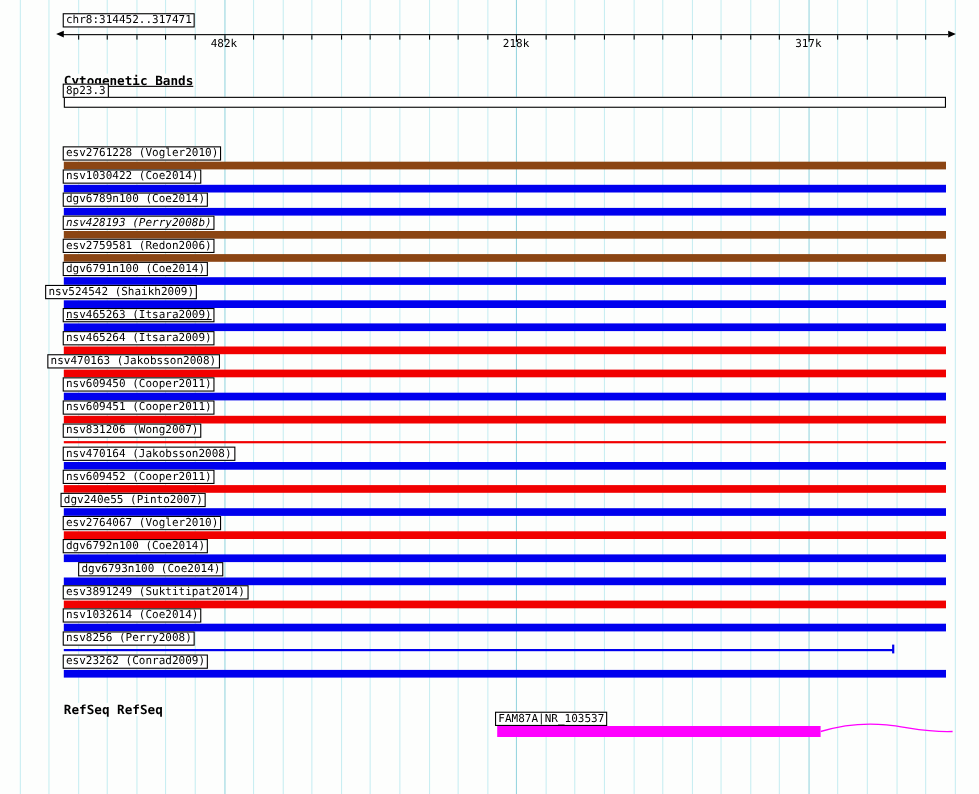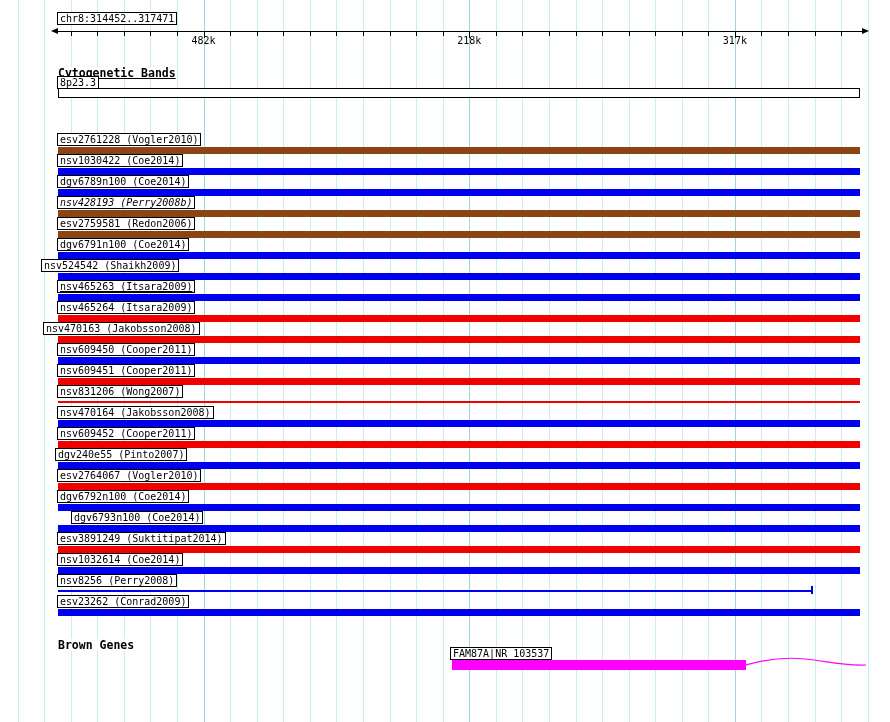--- a/index.html
+++ b/index.html
@@ -228,20 +228,20 @@
     <div class="bar variant-bar" style="background: rgb(0, 0, 238); left: 58px; top: 590px; height: 2px; width: 754px;"></div>
   <div class="bar" style="background: rgb(0, 0, 238); left: 811px; top: 586px; width: 2px; height: 8px;"></div>
       </div>
 
   <div>
     <div class="lbl-box variant-label" style="left: 57px; top: 595px;">esv23262 (Conrad2009)</div>
     <div class="bar variant-bar" style="background: rgb(0, 0, 238); left: 58px; top: 609px; height: 7px; width: 802px;"></div>
   </div>
 </div>
 
-  <div class="track-header" style="top:639px;">Brown Genes</div>
+  <div class="track-header" style="top:639px;">RefSeq RefSeq</div>
   <div class="lbl-box" style="left:450px;top:647px;">FAM87A|NR_103537</div>
   <div class="gene-box" id="gene-box" style="left: 452px; width: 294px; background: rgb(255, 0, 255);"></div>
   <svg class="gene-tail" id="gene-tail" width="122" height="20" style="left: 746px;">
     <path d="M0,12 C20,6 40,4 60,6 C80,8 96,13 120,12" fill="none" stroke-width="1.2" stroke="#ff00ff"></path>
   </svg>
 
 </div>
 
 </body></html>

